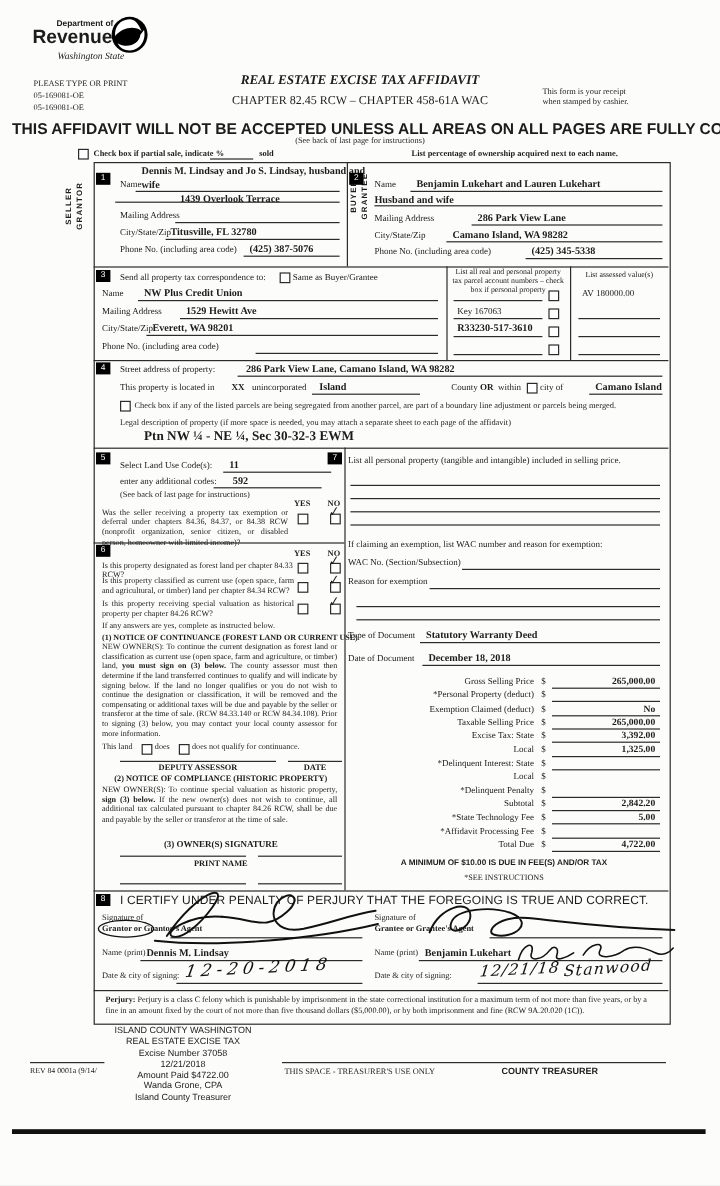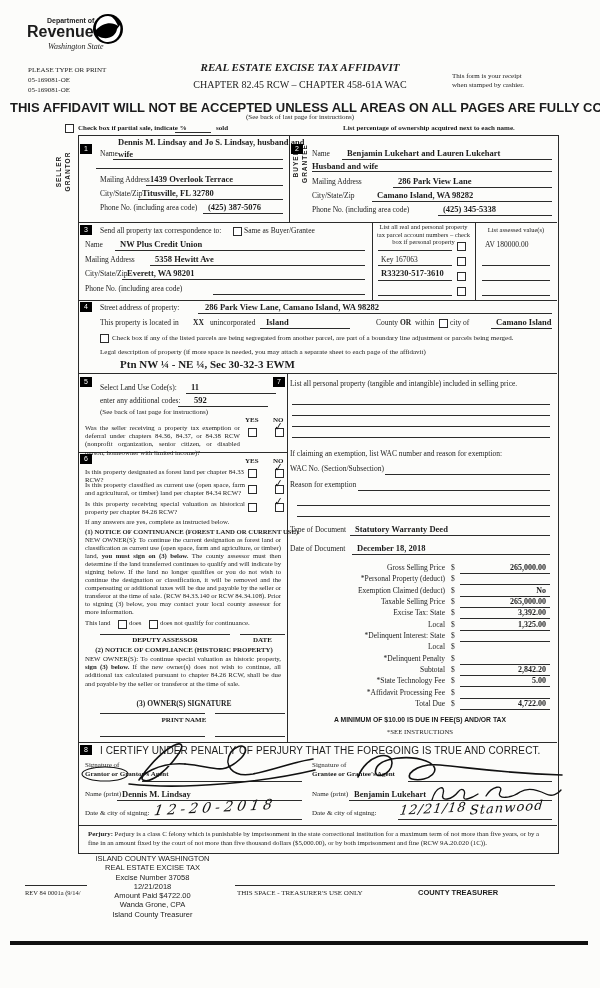--- a/index.html
+++ b/index.html
@@ -80,21 +80,21 @@
   <div class="rot" style="left:16px;top:168px;">SELLER</div>
   <div class="rot" style="left:25px;top:168px;">GRANTOR</div>
   <div class="sb" style="left:80px;top:144px;">1</div>
 
   <div class="a v" style="left:118px;top:137px;">Dennis M. Lindsay and Jo S. Lindsay, husband and</div>
   <div class="a l" style="left:100px;top:149px;">Name</div>
   <div class="a v" style="left:118px;top:149px;">wife</div>
   <div class="ul" style="left:113px;top:158px;width:170px;"></div>
   <div class="ul" style="left:96px;top:167px;width:187px;"></div>
   <div class="a l" style="left:100px;top:175px;">Mailing Address</div>
-  <div class="a v" style="left:150px;top:174px;">1439 Overlook Terrace</div>
+  <div class="a v" style="left:150px;top:160px;">1439 Overlook Terrace</div>
   <div class="ul" style="left:146px;top:184px;width:137px;"></div>
   <div class="a l" style="left:100px;top:189px;">City/State/Zip</div>
   <div class="a v" style="left:142px;top:188px;">Titusville, FL 32780</div>
   <div class="ul" style="left:138px;top:198px;width:145px;"></div>
   <div class="a l" style="left:100px;top:203px;">Phone No. (including area code)</div>
   <div class="a v" style="left:208px;top:202px;">(425) 387-5076</div>
   <div class="ul" style="left:203px;top:212px;width:80px;"></div>
 
   <div class="rot" style="left:253px;top:160px;">BUYER</div>
   <div class="rot" style="left:262px;top:160px;">GRANTEE</div>
@@ -116,21 +116,21 @@
   <div class="ul" style="left:438px;top:214px;width:114px;"></div>
 
   <div class="sb" style="left:80px;top:225px;">3</div>
   <div class="a l" style="left:100px;top:226px;">Send all property tax correspondence to:</div>
   <span class="cb" style="left:233px;top:227px;"></span>
   <div class="a l" style="left:244px;top:226px;">Same as Buyer/Grantee</div>
   <div class="a l" style="left:85px;top:240px;">Name</div>
   <div class="a v" style="left:120px;top:239px;">NW Plus Credit Union</div>
   <div class="ul" style="left:115px;top:249px;width:250px;"></div>
   <div class="a l" style="left:85px;top:255px;">Mailing Address</div>
-  <div class="a v" style="left:155px;top:254px;">5358 Hewitt Ave</div>
+  <div class="a v" style="left:155px;top:254px;">1529 Hewitt Ave</div>
   <div class="ul" style="left:150px;top:264px;width:215px;"></div>
   <div class="a l" style="left:85px;top:269px;">City/State/Zip</div>
   <div class="a v" style="left:127px;top:268px;">Everett, WA 98201</div>
   <div class="ul" style="left:122px;top:278px;width:243px;"></div>
   <div class="a l" style="left:85px;top:284px;">Phone No. (including area code)</div>
   <div class="ul" style="left:213px;top:293px;width:152px;"></div>
 
   <div class="a c w" style="left:376px;top:223px;width:95px;font-size:6.5px;line-height:7.6px;">List all real and personal property tax parcel account numbers – check box if personal property</div>
   <div class="a v" style="left:381px;top:240px;margin-top:28px;">R33230-517-3610</div>
   <div class="ul" style="left:378px;top:249px;width:74px;"></div>

